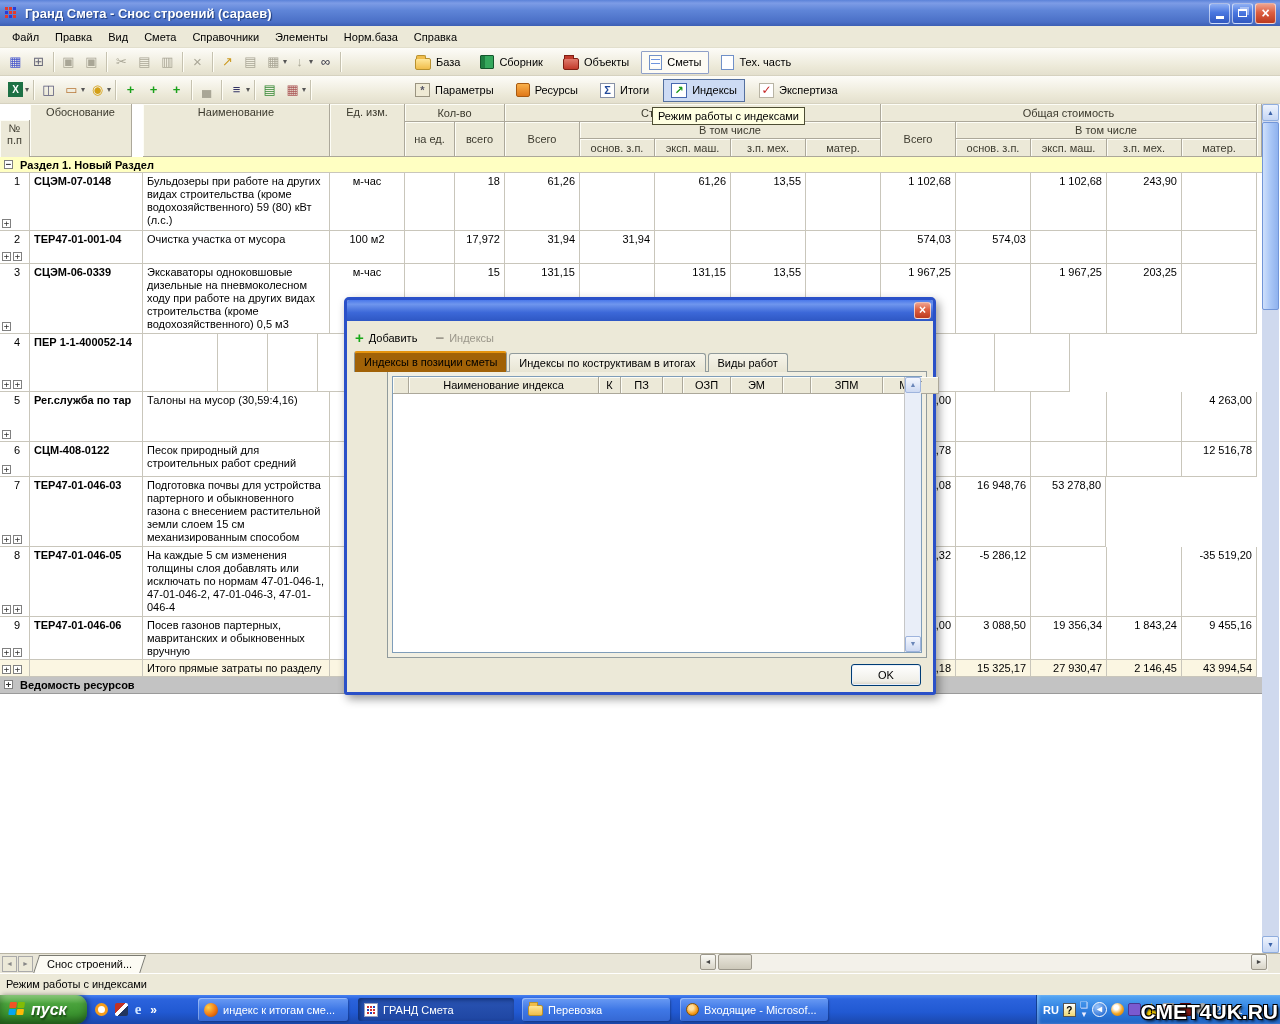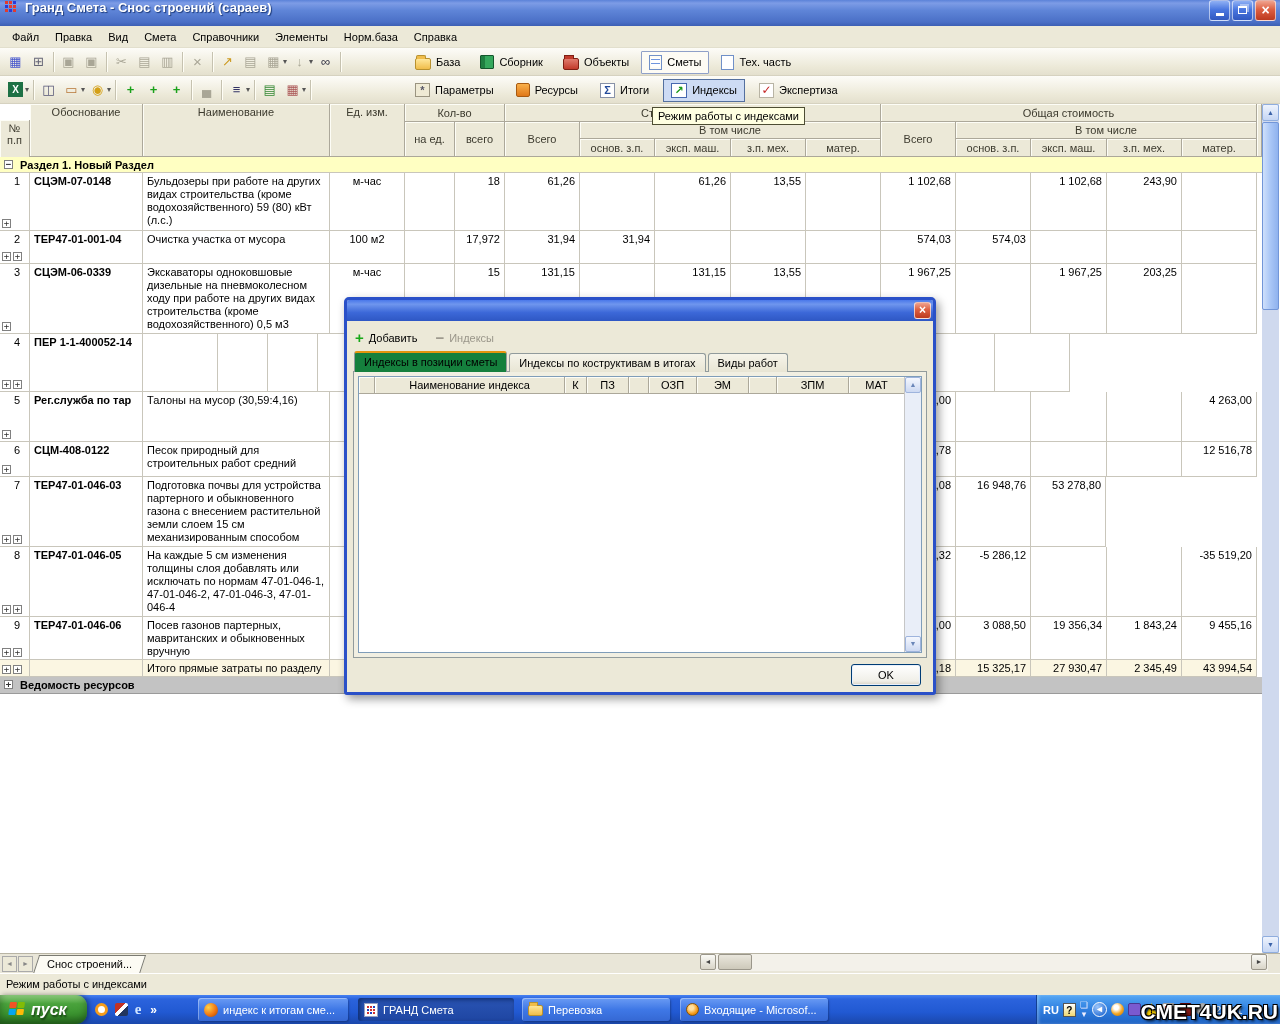--- a/index.html
+++ b/index.html
@@ -3,21 +3,21 @@
 <meta charset="utf-8">
 <style>
   * { box-sizing: border-box; margin:0; padding:0; }
   html,body { width:1280px; height:1024px; overflow:hidden; }
   body { font-family:"Liberation Sans","DejaVu Sans",sans-serif; font-size:11px; background:#fff; position:relative; }
   .screen { position:absolute; left:0; top:0; width:1280px; height:1024px; background:#fff; overflow:hidden; }
 
   
   .titlebar { position:absolute; left:0; top:0; width:1280px; height:26px;
     background:linear-gradient(180deg,#5b82d8 0%,#7d9ce6 12%,#5f85d8 40%,#4a6fc6 85%,#3c5fb4 100%);
-    display:flex; padding:0 4px; }
+    display:flex; align-items:center; padding:0 4px; }
   .title-text { color:#fff; font-weight:bold; font-size:13px; margin-left:6px; text-shadow:1px 1px 1px #1c3a7a; flex:1; white-space:nowrap; overflow:hidden; }
   .app-icon { width:15px; height:15px; position:relative; display:inline-block; }
   .app-icon::before { content:""; position:absolute; left:1px; top:1px; width:3px; height:3px; background:#e23a2e;
     box-shadow:4px 0 0 #e23a2e,8px 0 0 #2a3bd8,0 4px 0 #2a3bd8,4px 4px 0 #e23a2e,8px 4px 0 #e23a2e,0 8px 0 #e23a2e,4px 8px 0 #2a3bd8,8px 8px 0 #e23a2e; }
   .winbtns { display:flex; gap:2px; }
   .xpbtn { width:21px; height:21px; border-radius:3px; border:1px solid #ffffff99; color:#fff;
     background:linear-gradient(#8fb0f4,#4a77e0 45%,#3058c0); font-size:12px; line-height:18px; text-align:center; font-weight:bold; }
   .xpbtn.close { background:linear-gradient(#f0a38e,#dd5f41 45%,#bc3a1f); font-size:14px; }
   .xpbtn .minglyph { display:block; width:8px; height:3px; background:#fff; margin:12px auto 0; }
   .xpbtn .restglyph { display:block; width:9px; height:8px; border:1px solid #fff; border-top:2px solid #fff; margin:5px auto 0; background:transparent; box-shadow:2px -2px 0 -0px #ffffff66; }
@@ -100,22 +100,22 @@
   .dlg-title { height:21px; background:linear-gradient(180deg,#4a78ea 0%,#6f96ee 20%,#3c68d8 60%,#2e57c4 100%); border-radius:2px 2px 0 0; display:flex; justify-content:flex-end; align-items:center; padding:0 2px; flex:none; }
   .dlg-close { width:17px; height:17px; border-radius:3px; border:1px solid #ffffffaa; background:linear-gradient(#f0a38e,#dd5f41 45%,#bc3a1f); color:#fff; font-weight:bold; font-size:12px; line-height:14px; text-align:center; }
   .dlg-body { flex:1; display:flex; flex-direction:column; padding:4px 6px 0 6px; position:relative; }
   .dlg-toolbar { height:26px; display:flex; align-items:center; gap:18px; padding:2px 2px; flex:none; }
   .dlg-addbtn { display:flex; align-items:center; gap:5px; }
   .plus-icon { color:#18a818; font-weight:bold; font-size:15px; line-height:12px; }
   .minus-icon { color:#9a968a; font-weight:bold; font-size:15px; line-height:10px; }
   .dlg-removebtn { display:flex; align-items:center; gap:5px; color:#9a968a; }
   .dlg-tabs { height:21px; display:flex; align-items:flex-end; padding-left:1px; flex:none; position:relative; z-index:2; }
   .dtab { padding:3px 9px 2px; background:linear-gradient(#f6f4ea,#e8e5d4); border:1px solid #919b9c; border-bottom:none; border-radius:3px 3px 0 0; margin-right:2px; height:19px; white-space:nowrap; }
-  .dtab.active { background:#15803d; border-top:2px solid #e5940e; height:21px; padding-top:3px; position:relative; }
-  .dpanel { flex:1; border:1px solid #919b9c; background:#f1efe2; margin-top:-1px; padding:4px; display:flex; flex-direction:column; }
+  .dtab.active { background:#a16207; border-top:2px solid #e5940e; height:21px; padding-top:3px; position:relative; }
+  .dpanel { flex:1; border:1px solid #919b9c; background:#f1efe2; margin-top:-1px; padding:4px; display:flex; flex-direction:column;margin-left:34px; }
   .dlist { flex:1; border:1px solid #7f9db9; background:#fff; position:relative; display:flex; flex-direction:column; }
   .dlisthead { height:17px; display:flex; flex:none; }
   .dhcell { flex:none; height:17px; background:#ece9d8; border-right:1px solid #aca89a; border-bottom:1px solid #aca89a; box-shadow:inset 1px 1px 0 #fdfdf6; text-align:center; line-height:16px; overflow:hidden; }
   .dhfill { flex:1; background:#ece9d8; border-bottom:1px solid #aca89a; }
   .dvscroll { position:absolute; right:0; top:0; width:17px; height:100%; background:#e9eef8; border-left:1px solid #c6c6c6; }
   .dvbtn { position:absolute; left:0; width:16px; height:16px; background:linear-gradient(#f4f7fe,#cdd9f2); border:1px solid #9eb4dd; border-radius:2px; color:#6a86b8; font-size:7px; text-align:center; line-height:14px; }
   .dlg-bottom { height:34px; flex:none; display:flex; align-items:center; justify-content:flex-end; padding:0 6px; }
   .okbtn { width:70px; height:22px; border:1px solid #003c74; border-radius:3px; background:linear-gradient(#ffffff,#f0efe8 80%,#d8d2c4); text-align:center; line-height:20px; box-shadow:inset 0 0 0 1px #e8f0fc; }
 
   
@@ -281,21 +281,21 @@
         <div class="modebtn">
           <span class="nico check-icon">✓</span>
           <span>Экспертиза</span>
         </div>
       </div>
   </div>
 
   <div class="gridwrap">
     <div class="ghead">
       <div class="h topalign" style="left:0;top:16px;width:30px;height:53px">№ п.п</div>
-      <div class="h topalign" style="left:30px;top:0;width:113px;height:53px">Обоснование</div>
+      <div class="h topalign" style="left:30px;top:0;width:102px;height:53px">Обоснование</div>
       <div class="h topalign" style="left:143px;top:0;width:187px;height:53px">Наименование</div>
       <div class="h topalign" style="left:330px;top:0;width:75px;height:53px">Ед. изм.</div>
       <div class="h" style="left:405px;top:0;width:100px;height:18px">Кол-во</div>
       <div class="h" style="left:405px;top:18px;width:50px;height:35px">на ед.</div>
       <div class="h" style="left:455px;top:18px;width:50px;height:35px">всего</div>
       <div class="h" style="left:505px;top:0;width:376px;height:18px">Стоимость единицы</div>
       <div class="h" style="left:505px;top:18px;width:75px;height:35px">Всего</div>
       <div class="h" style="left:580px;top:18px;width:301px;height:17px">В том числе</div>
       <div class="h" style="left:580px;top:35px;width:75px;height:18px">основ. з.п.</div>
       <div class="h" style="left:655px;top:35px;width:76px;height:18px">эксп. маш.</div>
@@ -496,21 +496,21 @@
           <div class="gcell f-q1" style="width: 50px;"></div>
           <div class="gcell f-q2" style="width: 50px;"></div>
           <div class="gcell f-u_t" style="width: 75px;"></div>
           <div class="gcell f-u_ozp" style="width: 75px;"></div>
           <div class="gcell f-u_em" style="width: 76px;"></div>
           <div class="gcell f-u_zpm" style="width: 75px;"></div>
           <div class="gcell f-u_mat" style="width: 75px;"></div>
           <div class="gcell f-t_t" style="width: 75px;">,18</div>
           <div class="gcell f-t_ozp" style="width: 75px;">15 325,17</div>
           <div class="gcell f-t_em" style="width: 76px;">27 930,47</div>
-          <div class="gcell f-t_zpm" style="width: 75px;">2 345,49</div>
+          <div class="gcell f-t_zpm" style="width: 75px;">2 146,45</div>
           <div class="gcell f-t_mat" style="width: 75px;">43 994,54</div>
           <span class="expbox" style="left: 2px;">+</span>
           <span class="expbox" style="left: 13px;">+</span>
         </div>
       </div>
     <div class="resources-row">
       <span class="expbox" style="left:4px">+</span>
       <span class="stext">Ведомость ресурсов</span>
     </div>
   </div>

